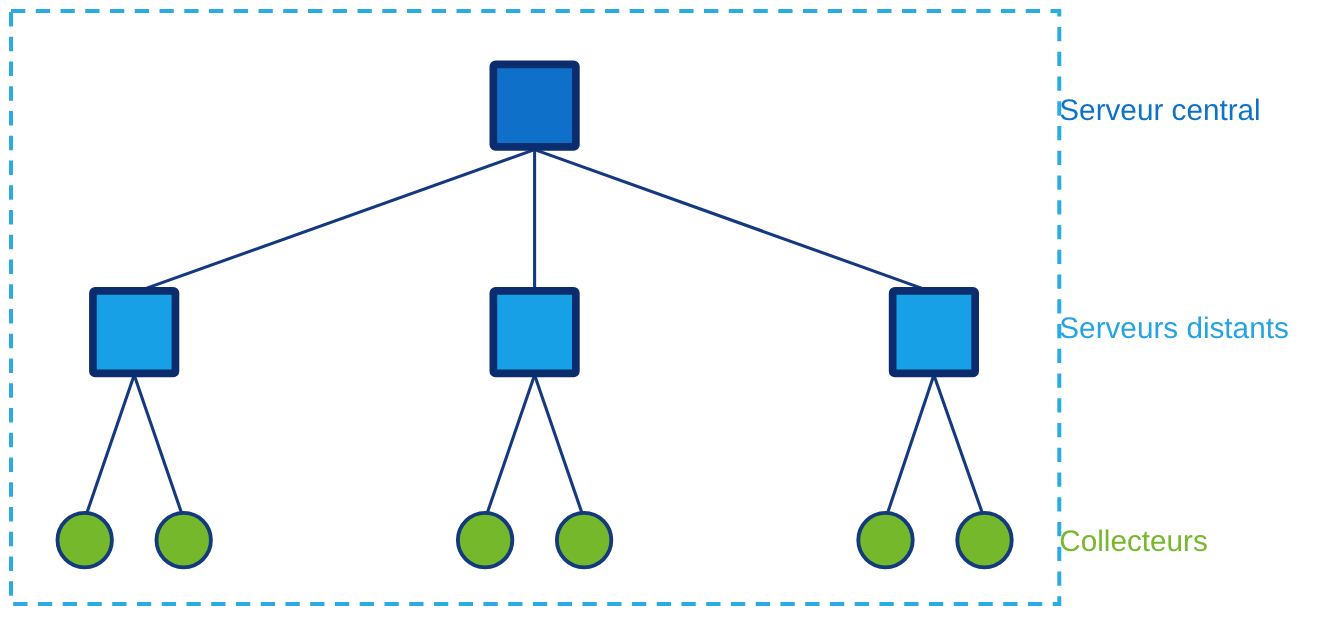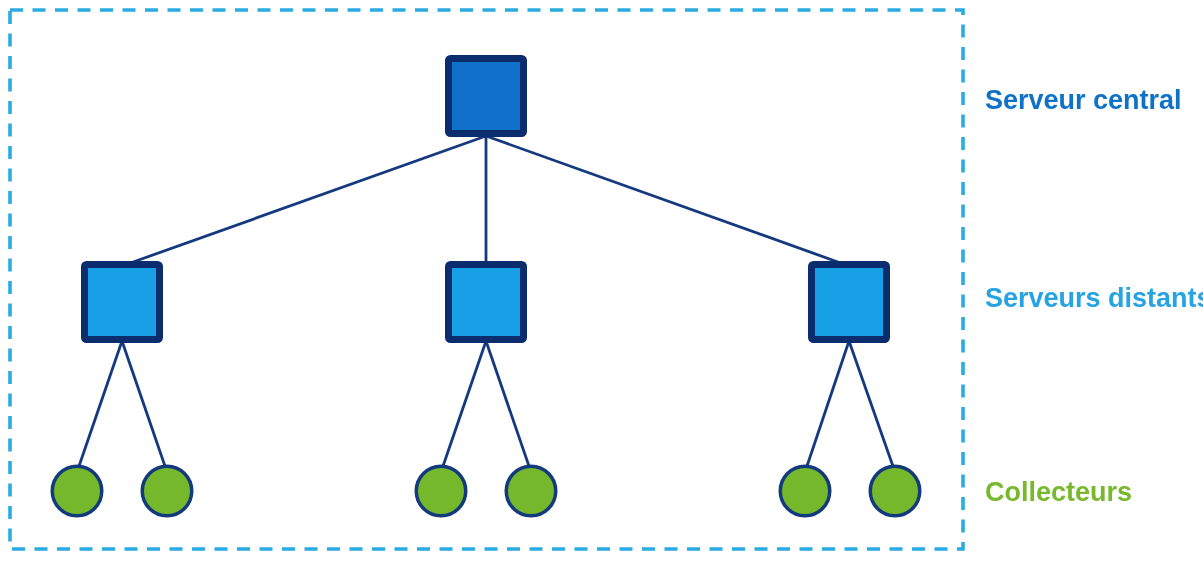--- a/index.html
+++ b/index.html
@@ -45,23 +45,23 @@
     stroke-width: 7;
   }
   .node-collector {
     fill: var(--collector_fill);
     stroke: var(--collector_border);
     stroke-width: 3.5;
   }
   
   .level-label {
     position: absolute;
-    left: 985px;
+    left: 963px;
     font-size: 27px;
-    font-weight: bold;
+    font-weight: normal;
     line-height: 30px;
     white-space: nowrap;
     letter-spacing: 0px;
   }
   .label-central   { top: 85px;  color: var(--label_central); }
   .label-remote    { top: 283px; color: var(--label_remote); }
   .label-collector { top: 477px; color: var(--label_collector); }
 </style>
 </head>
 <body>

